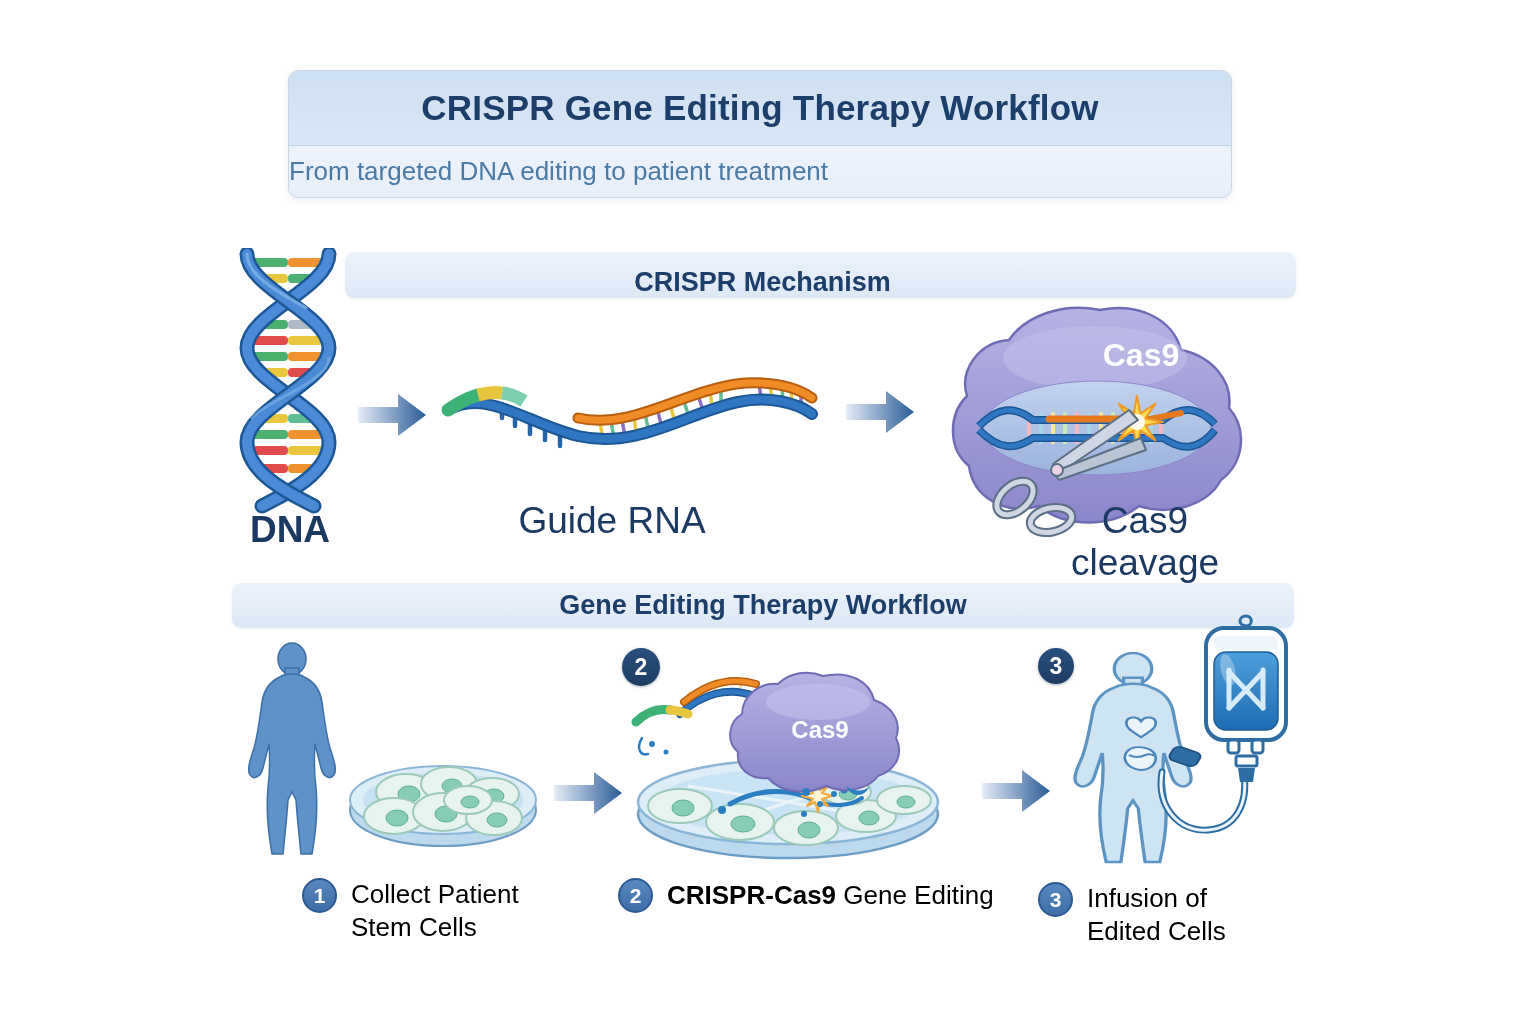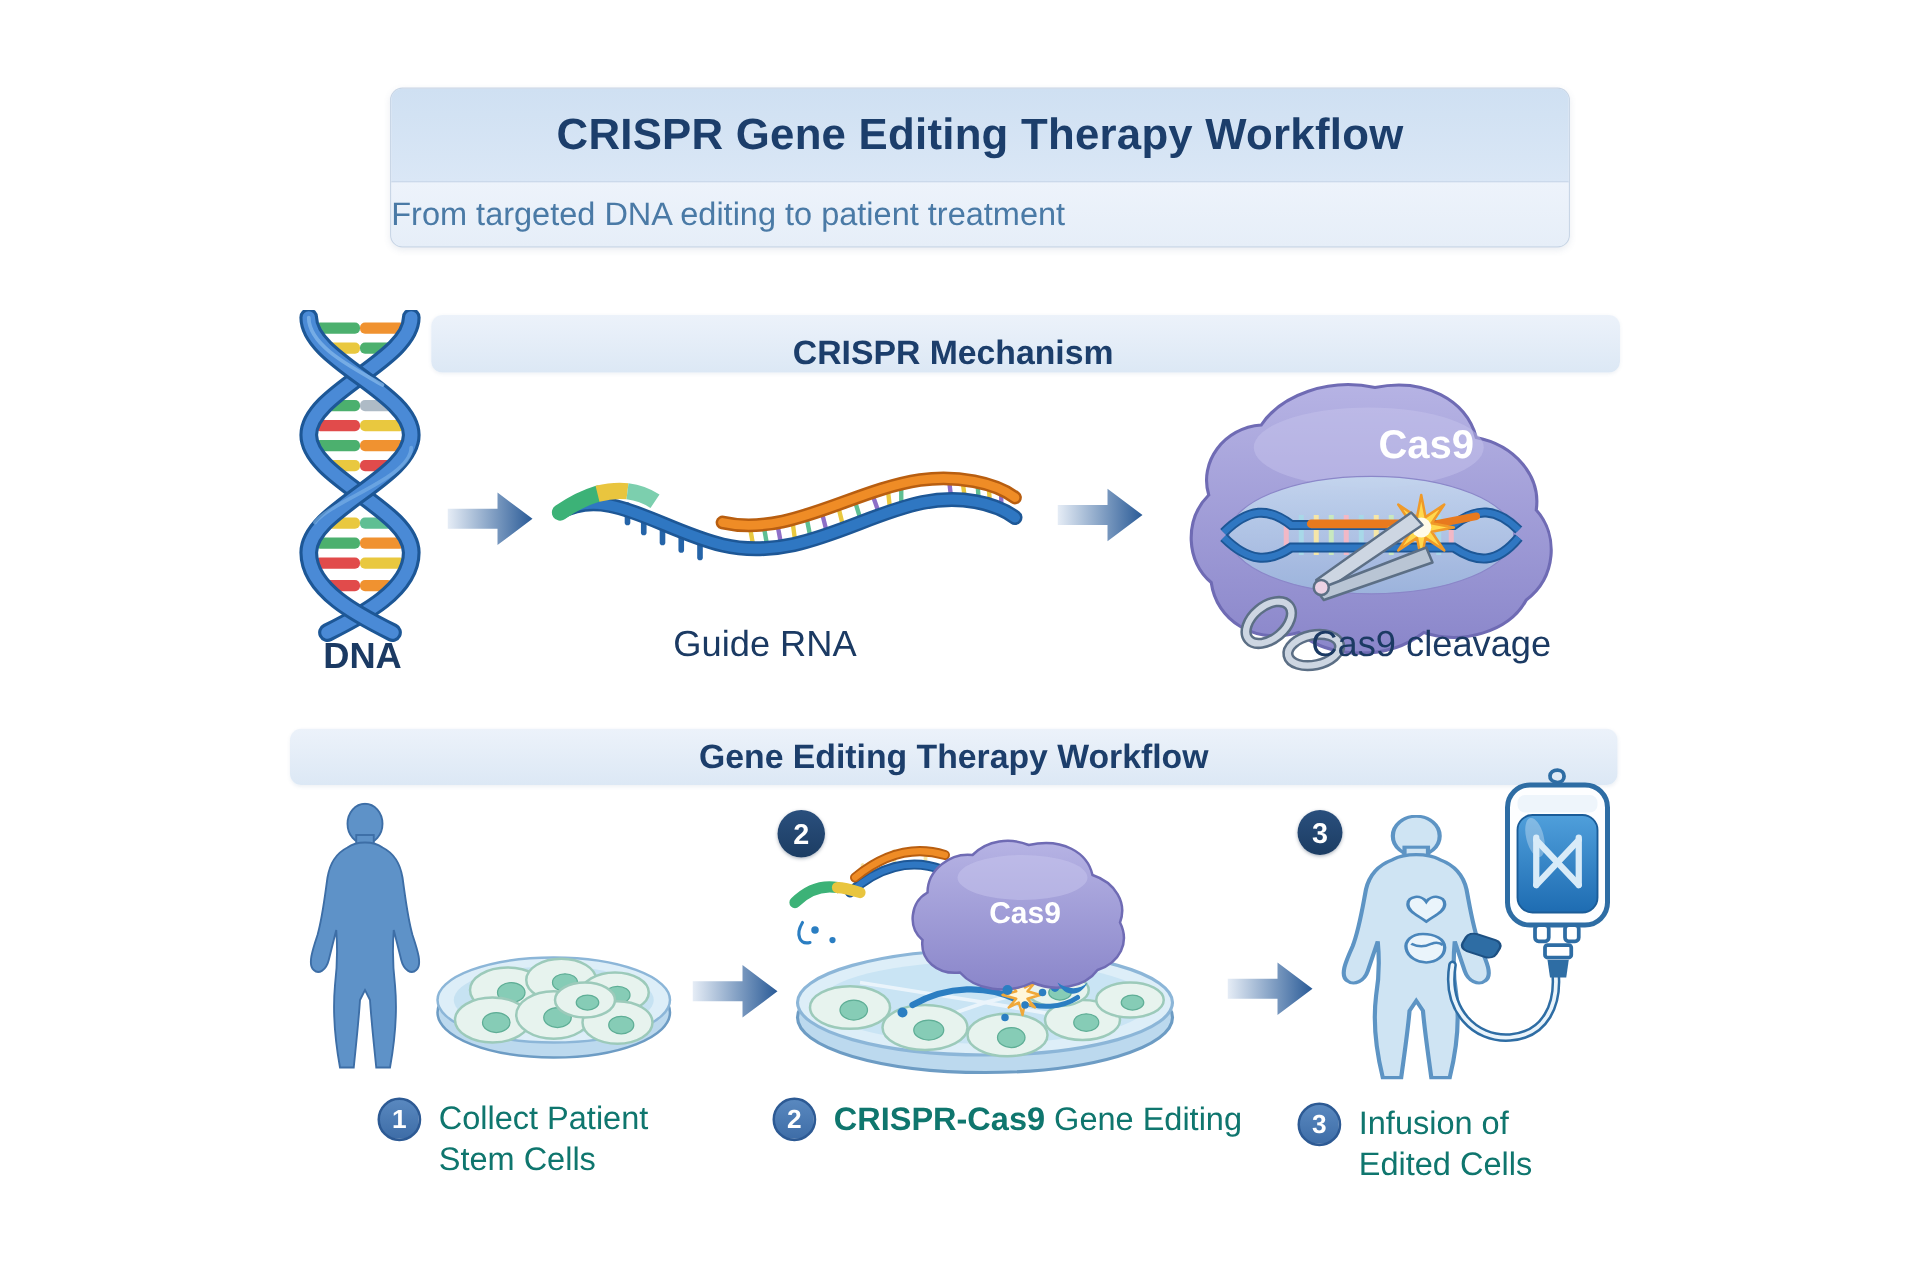--- a/index.html
+++ b/index.html
@@ -4,21 +4,21 @@
 <style>
   html,body{margin:0;padding:0;background:#ffffff;}
   .canvas{
     position:relative;width:1536px;height:1024px;background:#ffffff;overflow:hidden;
     font-family:"Liberation Sans", sans-serif;color:#1c3e6b;
   }
   .abs{position:absolute;}
 
   
   .banner{
-    left:312px;top:70px;width:942px;height:126px;border-radius:10px;
+    left:288px;top:70px;width:942px;height:126px;border-radius:10px;
     border:1px solid #c9d6e6;box-shadow:0 2px 6px rgba(70,100,140,.12);
     overflow:hidden;background:#eaf1fa;
   }
   .banner-top{
     height:74px;background:linear-gradient(180deg,#cfe0f2 0%,#dae7f6 100%);
     display:flex;align-items:center;justify-content:center;
     border-bottom:1px solid #c2d2e6;
   }
   .banner-title{font-size:35px;font-weight:700;color:#1c3e6b;letter-spacing:.2px;}
   .banner-bottom{
@@ -33,39 +33,39 @@
     display:flex;align-items:center;justify-content:center;
     box-shadow:0 1px 3px rgba(90,120,160,.10);
   }
   .band-label{font-size:27px;font-weight:700;color:#1c3e6b;}
   .band-mech{left:345px;top:252px;width:951px;height:46px;align-items:flex-end;}
   .band-mech .band-label{transform:translateX(-58px);}
   .band-flow{left:232px;top:583px;width:1062px;height:45px;}
 
   
   .illus-label{
-    font-size:29px;color:#1b3a63;font-weight:500;text-align:center;
+    font-size:37px;color:#1b3a63;font-weight:500;text-align:center;
   }
 
   
   .cap-badge{
     width:35px;height:35px;border-radius:50%;
     background:linear-gradient(180deg,#5988bf 0%,#3e6da7 100%);
     border:2px solid #2d5a94;box-sizing:border-box;
     display:flex;align-items:center;justify-content:center;
     color:#ffffff;font-size:21px;font-weight:700;
   }
   .float-badge{
     width:38px;height:38px;border-radius:50%;
     background:linear-gradient(180deg,#2a4f7d 0%,#1c3d63 100%);
     box-shadow:0 1px 3px rgba(20,40,70,.35);
     display:flex;align-items:center;justify-content:center;
     color:#ffffff;font-size:23px;font-weight:700;
   }
-  .cap-text{font-size:26px;color:#0f766e;line-height:33px;font-weight:500;}
+  .cap-text{font-size:26px;color:#000000;line-height:33px;font-weight:500;}
   .cap-text .b{font-weight:700;}
 </style>
 </head>
 <body>
 
 <div class="canvas">
 
   <svg width="0" height="0" style="position:absolute" aria-hidden="true">
     <defs>
       <linearGradient id="gradArrow" x1="0" y1="0" x2="1" y2="0">

